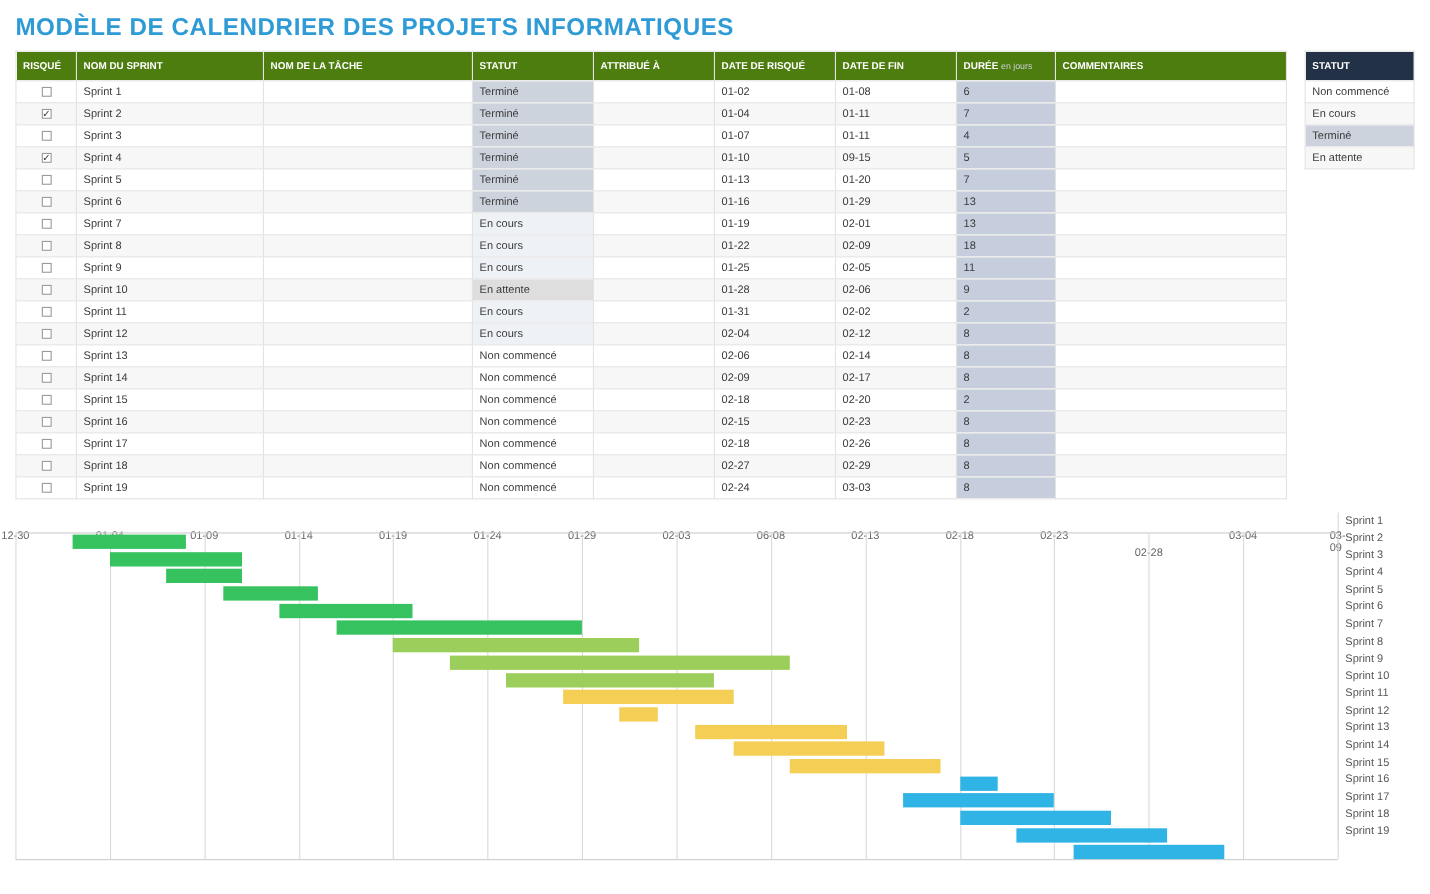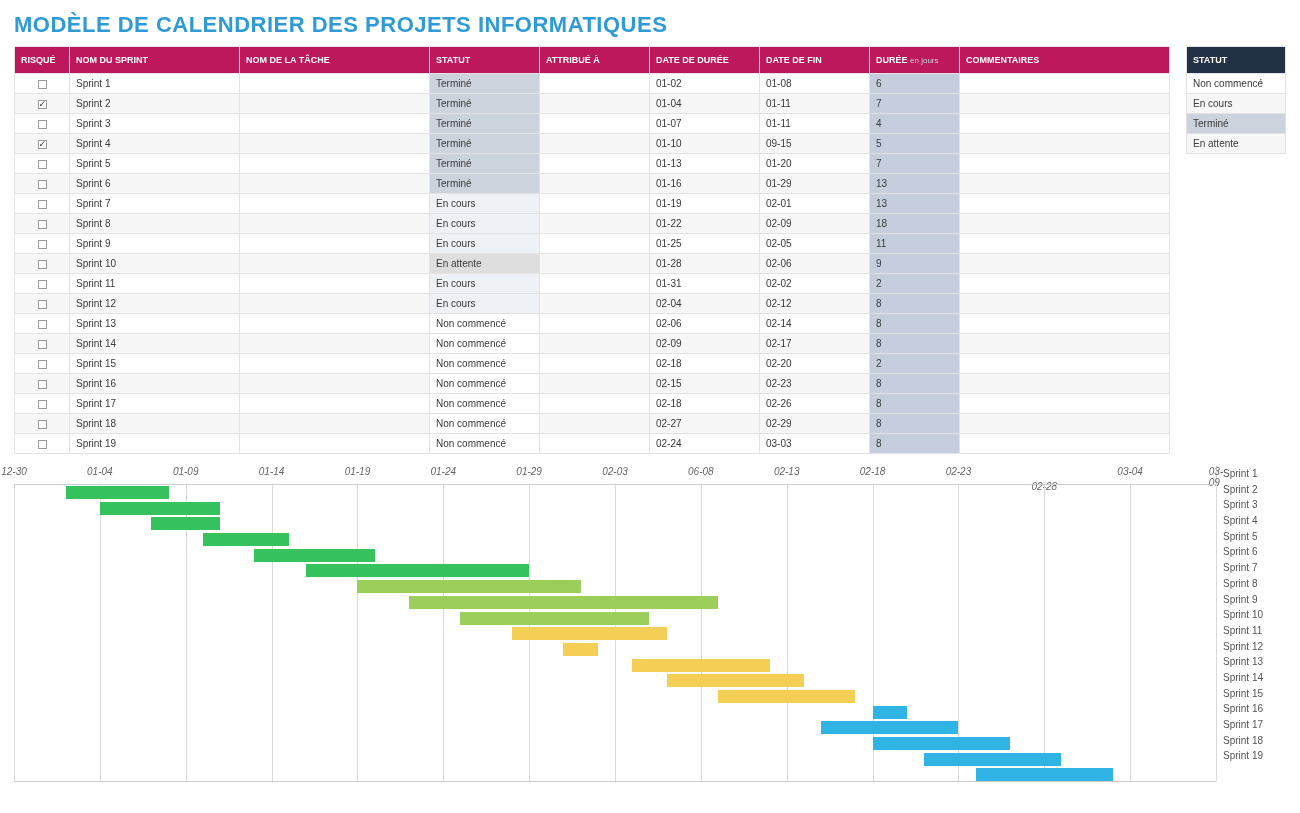--- a/index.html
+++ b/index.html
@@ -3,21 +3,21 @@
 <meta charset="utf-8">
 <style>
   * { box-sizing: border-box; }
   body { margin:0; padding:12px 14px; font-family: Arial, Helvetica, sans-serif; font-size:11px; color:#3a3a3a; background:#fff; }
   h1.title { font-size:22px; font-weight:700; color:#2f9bd6; margin:0 0 8px 0; letter-spacing:.5px; }
   .top { display:flex; gap:16px; align-items:flex-start; }
   .main-table { flex:1; }
   .legend { width:100px; }
   table { border-collapse:collapse; width:100%; table-layout:fixed; }
   th, td { border:1px solid #e3e3e3; padding:4px 6px; font-size:10px; text-align:left; white-space:nowrap; overflow:hidden; }
-  thead th { background:#be185d; color:#fff; font-weight:700; font-size:9px; padding:8px 6px; }
+  thead th { background:#4d7c0f; color:#fff; font-weight:700; font-size:9px; padding:8px 6px; }
   thead th .sub { font-weight:400; font-size:8px; color:#c9d0da; }
   td.col-risk { text-align:center; }
   td.col-status { background:#e9ecf1; }
   td.col-status.s-Terminé       { background:#ccd3dd; }
   td.col-status.s-En-cours      { background:#eef1f5; }
   td.col-status.s-En-attente    { background:#dedede; }
   td.col-status.s-Non-commencé  { background:#fff; }
   td.col-dur { background:#c6cedd; text-align:left; }
   tbody tr:nth-child(even) td:not(.col-status):not(.col-dur) { background:#f7f7f7; }
   .chk { display:inline-block; width:9px; height:9px; border:1px solid #9a9a9a; background:#fff; vertical-align:middle; position:relative; }
@@ -27,21 +27,21 @@
   .legend td.s-Non-commencé { background:#fff; }
   .legend td.s-En-cours     { background:#eef1f5; }
   .legend td.s-Terminé      { background:#ccd3dd; }
   .legend td.s-En-attente   { background:#dedede; }
 
   
   .gantt-wrap { margin-top:12px; }
   .gantt { position:relative; display:flex; }
   .gantt-chart { position:relative; flex:1; }
   .gantt-axis { position:relative; height:18px; }
-  .gantt-tick { position:absolute; top:0; font-size:10px; color:#666; transform:translateX(-50%);font-style:italic; }
+  .gantt-tick { position:absolute; top:16px; font-size:10px; color:#666; transform:translateX(-50%); }
   .gantt-plot { position:relative; border-top:1px solid #ccc; border-bottom:1px solid #ccc; }
   .gantt-grid { position:absolute; top:0; bottom:0; width:0; border-left:1px solid #d9d9d9; }
   .gantt-row { position:relative; height:15.7px; }
   .gantt-bar { position:absolute; top:1px; height:13px; border-radius:0; }
   .gantt-labels { width:70px; padding-top:0; }
   .gantt-label { height:15.7px; line-height:15.7px; font-size:10px; color:#555; padding-left:6px; border-left:1px solid #d9d9d9; }
 </style>
 </head>
 <body>
 
@@ -61,21 +61,21 @@
           <col style="width:90px">
           <col>
       </colgroup>
       <thead>
           <tr>
         <th>RISQUÉ</th>
         <th>NOM DU SPRINT</th>
         <th>NOM DE LA TÂCHE</th>
         <th>STATUT</th>
         <th>ATTRIBUÉ À</th>
-        <th>DATE DE DURÉE</th>
+        <th>DATE DE RISQUÉ</th>
         <th>DATE DE FIN</th>
         <th><span>DURÉE</span> <span class="sub">en jours</span></th>
         <th>COMMENTAIRES</th>
       </tr>
         </thead>
       <tbody id="tbody">
           <tr>
             <td class="col-risk"><span class="chk "></span></td>
             <td>Sprint 1</td>
             <td></td>

